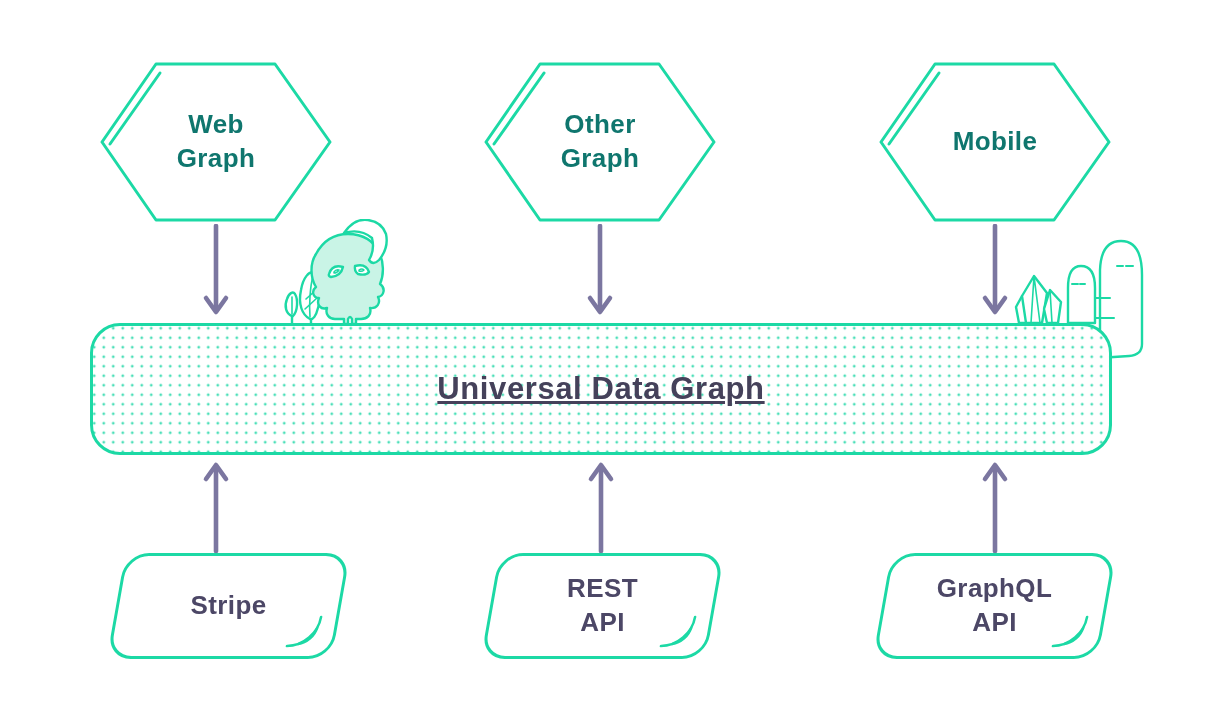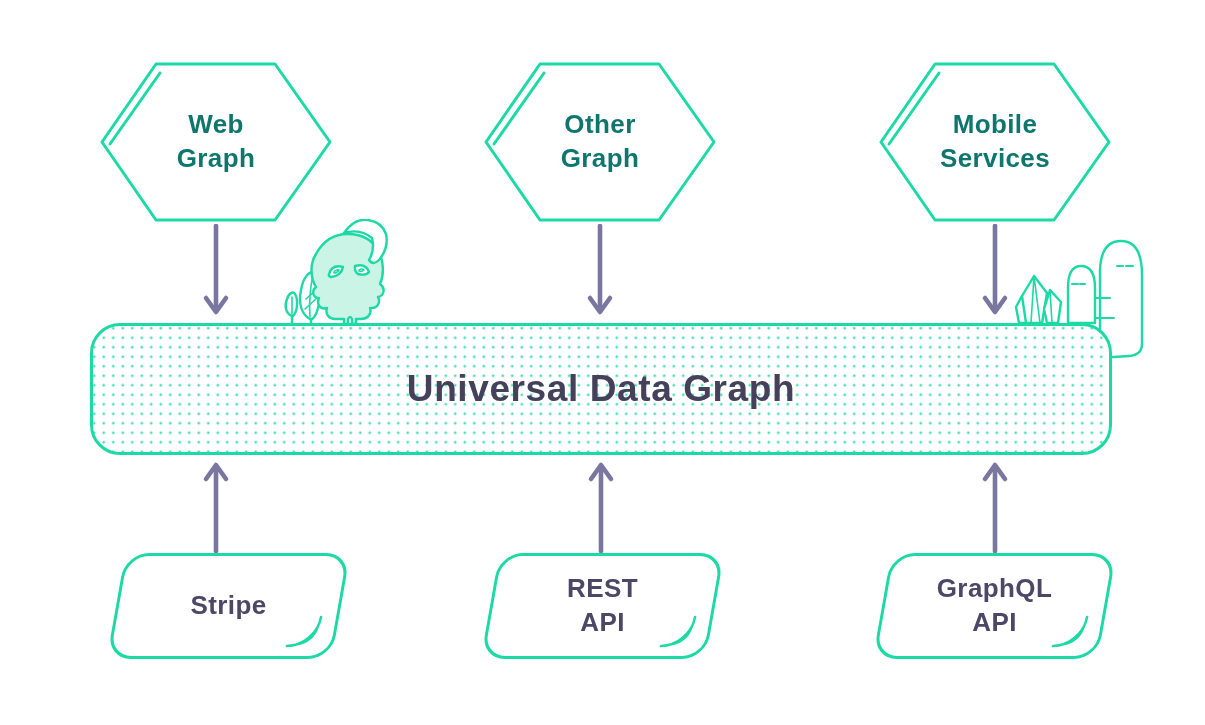--- a/index.html
+++ b/index.html
@@ -21,21 +21,21 @@
   .hex1{left:100px;} .hex2{left:484px;} .hex3{left:879px;}
 
   
   .bar{
     position:absolute;left:90px;top:323px;width:1022px;height:132px;box-sizing:border-box;
     border:3px solid #1cd9a5;border-radius:30px;background-color:#ffffff;
     background-image:radial-gradient(circle,#4bdfb8 1.4px,rgba(255,255,255,0) 1.55px);
     background-size:9.5px 9.5px;background-position:6px 7px;
     display:flex;align-items:center;justify-content:center;z-index:2;
   }
-  .bar-title{font-size:37px;font-weight:bold;color:#45415a;letter-spacing:.6px;}
+  .bar-title{font-size:31px;font-weight:bold;color:#45415a;letter-spacing:.6px;text-decoration:underline;}
 
   
   .arrow{position:absolute;width:28px;height:96px;z-index:1;}
   .a-d1{left:202px;top:224px;} .a-d2{left:586px;top:224px;} .a-d3{left:981px;top:224px;}
   .a-u1{left:202px;top:457px;} .a-u2{left:587px;top:457px;} .a-u3{left:981px;top:457px;}
 
   
   .pill{
     position:absolute;top:553px;width:225px;height:106px;box-sizing:border-box;
     border:3px solid #1cd9a5;border-radius:24px;transform:skewX(-10deg);background:#ffffff;z-index:1;
@@ -114,21 +114,20 @@
     </div>
   </div>
 
   <div class="hex hex3">
     <svg width="232" height="160" viewBox="0 0 232 160" fill="none" stroke="#1cd9a5" stroke-width="3" stroke-linejoin="round" stroke-linecap="round">
       <polygon points="56,2 175,2 230,80 175,158 56,158 2,80"></polygon>
       <line x1="60" y1="11" x2="10" y2="82"></line>
     </svg>
     <div class="hex-label">
       <span>Mobile</span>
-      <span>Services</span>
     </div>
   </div>
 
   <div class="bar">
     <span class="bar-title">Universal Data Graph</span>
   </div>
 
   <svg class="arrow a-d1" viewBox="0 0 28 96" fill="none" stroke="#7b76a0" stroke-width="4.6" stroke-linecap="round" stroke-linejoin="round">
     <line x1="14" y1="2" x2="14" y2="86"></line>
       <polyline points="4,74 14,88 24,74"></polyline>

